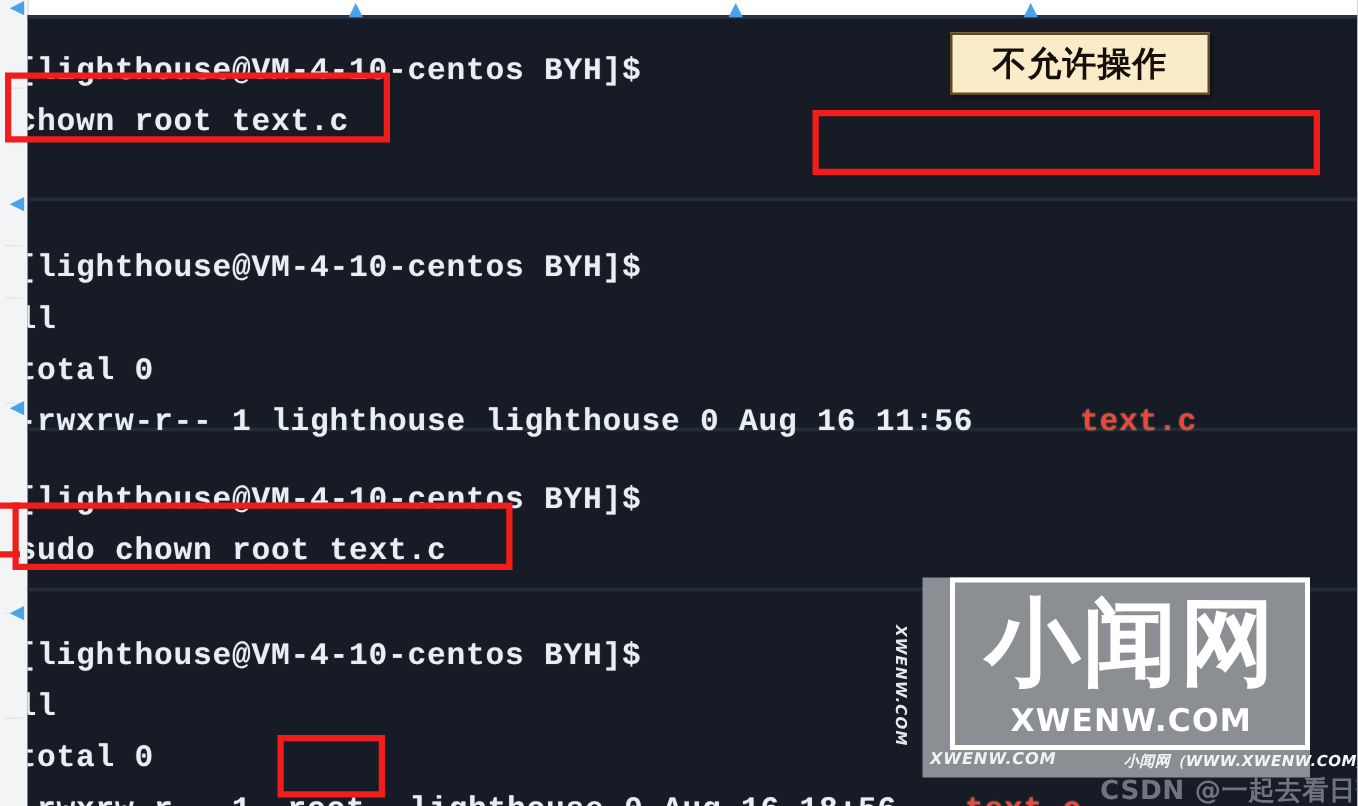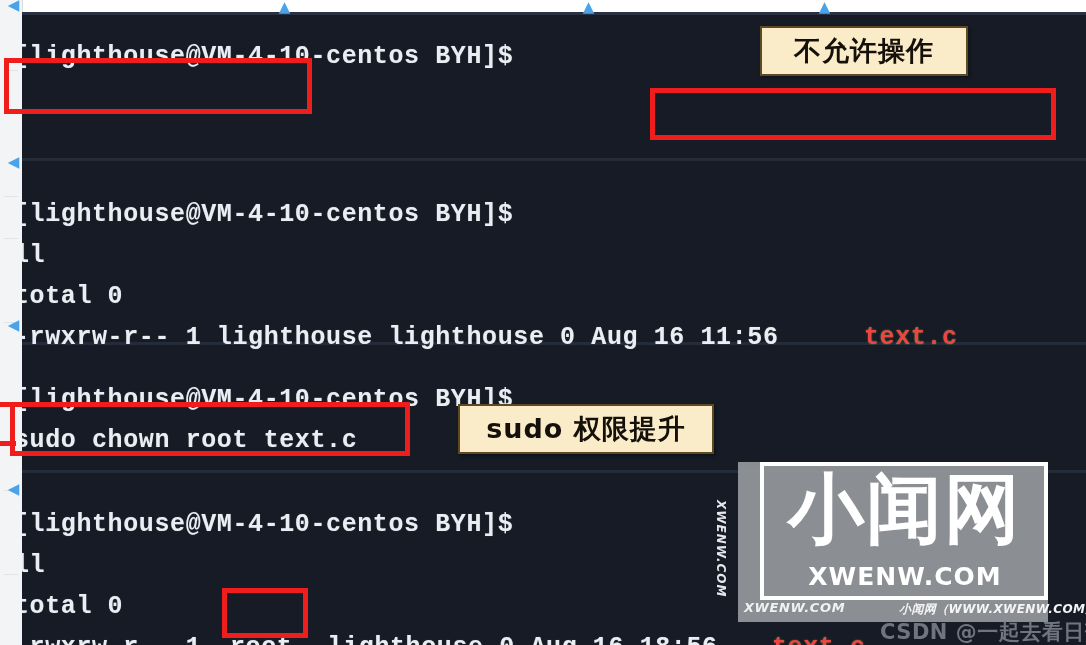--- a/index.html
+++ b/index.html
@@ -137,21 +137,21 @@
     box-sizing: border-box;
     background: transparent;
   }
   .wm-big {
     position: absolute;
     left: 770px;
     top: 470px;
     width: 270px;
     height: 90px;
     color: #ffffff;
-    font-family: Liberation Mono, monospace;
+    font-family: Liberation Sans, sans-serif;
     font-size: 76px;
     font-weight: 700;
     letter-spacing: 2px;
     line-height: 90px;
     text-align: center;
   }
   .wm-sub {
     position: absolute;
     left: 770px;
     top: 562px;
@@ -232,20 +232,21 @@
 
   <div class="terminal">
     <div class="term-top-edge"></div>
 
     <div class="block-sep" style="top:146px"></div>
     <div class="block-sep" style="top:330px"></div>
     <div class="block-sep" style="top:458px"></div>
 
     <div class="line" style="left:-8px; top:32px">[lighthouse@VM-4-10-centos BYH]$</div>
 
+    <div class="line" style="left:-8px; top:73px">chown root text.c</div>
 
 
     <div class="line" style="left:-8px; top:190px">[lighthouse@VM-4-10-centos BYH]$</div>
 
     <div class="line" style="left:-8px; top:231px">ll</div>
 
     <div class="line" style="left:-8px; top:272px">total 0</div>
 
     <div class="line" style="left:-8px; top:313px">-rwxrw-r-- 1 lighthouse lighthouse 0 Aug 16 11:56 </div>
 
@@ -284,21 +285,20 @@
   <div class="redbox" style="left:650px; top:88px; width:406px; height:52px;"></div>
 
   <div class="redbox" style="left:10px; top:402px; width:400px; height:54px;"></div>
   <div class="redbar" style="left:0px; top:402px; width:16px;"></div>
   <div class="redbar" style="left:0px; top:441px; width:16px;"></div>
 
   <div class="redbox" style="left:222px; top:588px; width:86px; height:50px;"></div>
 
   <div class="callout" style="left:760px; top:26px; width:208px; height:50px;">不允许操作</div>
 
-  <div class="callout" style="left:458px; top:404px; width:256px; height:50px;">sudo 权限提升</div>
 
   <div class="wm-panel">
     <div class="wm-inner"></div>
   </div>
   <div class="wm-big">小闻网</div>
   <div class="wm-sub">XWENW.COM</div>
   <div class="wm-vert">XWENW.COM</div>
   <div class="wm-strip-left">XWENW.COM</div>
   <div class="wm-strip-right">小闻网（WWW.XWENW.COM)专用</div>
   <div class="csdn">CSDN @一起去看日落吗</div>

